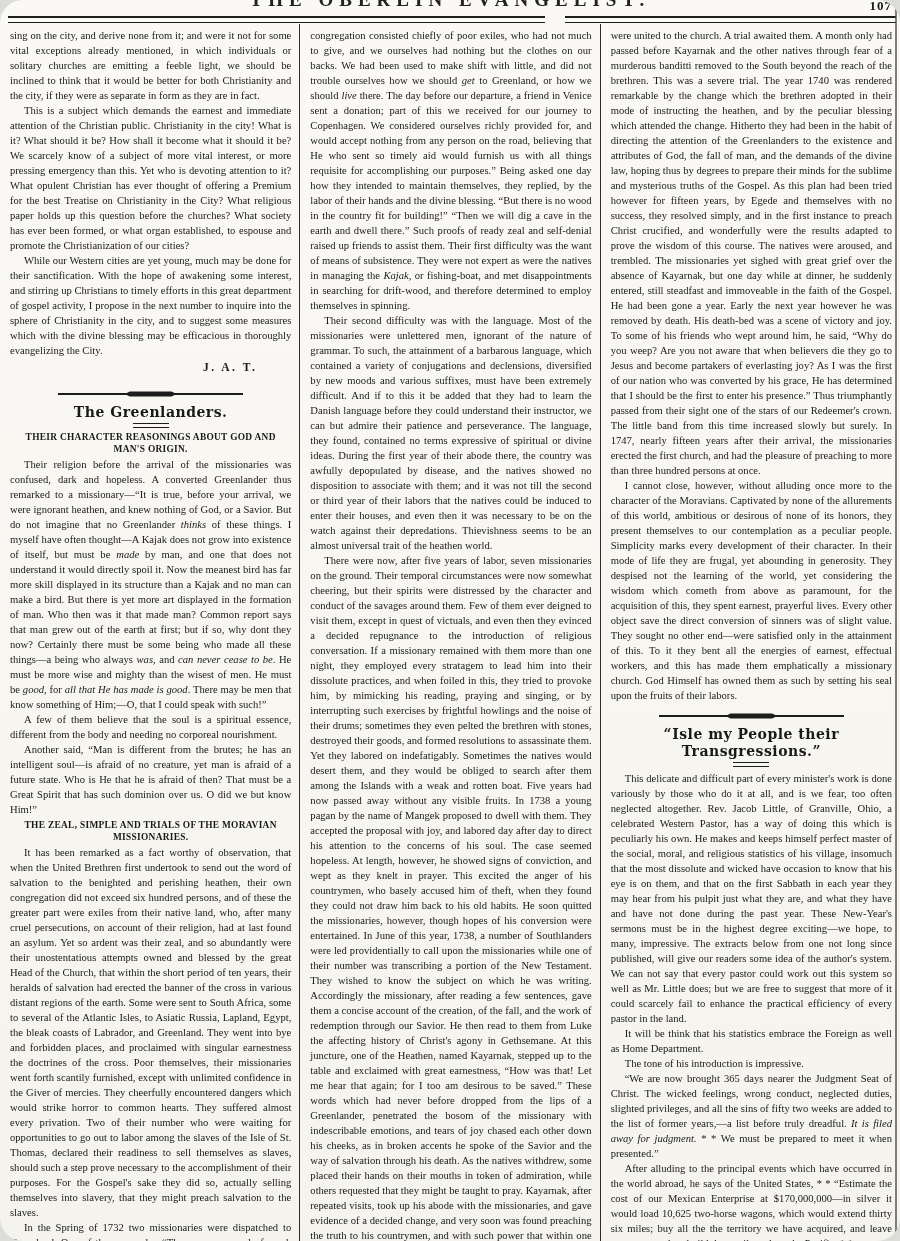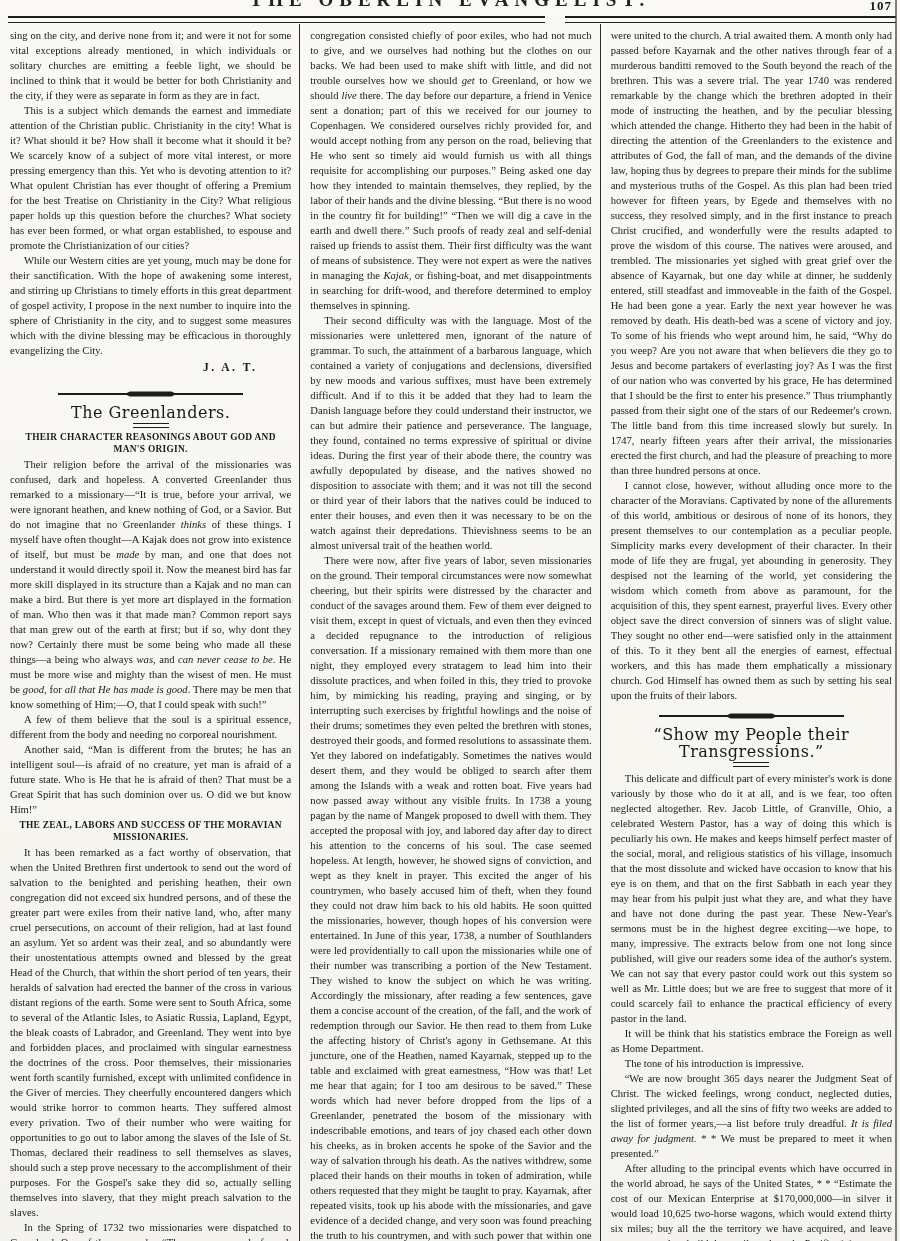--- a/index.html
+++ b/index.html
@@ -1,20 +1,21 @@
 <!DOCTYPE html>
 <html><head>
 <meta charset="utf-8">
 <style>
   html,body { margin:0; padding:0; background:#dcdcd8; }
   .page {
     width:900px; height:1241px; margin:0 auto; position:relative; overflow:hidden;
     background:linear-gradient(180deg,#faf9f5 0%,#f7f6f1 55%,#f4f3ee 100%);
     color:#191919; font-family:"Liberation Serif","DejaVu Serif",serif;
     box-sizing:border-box;
+    border-radius:23px;
   }
   .masthead { position:relative; height:13px; overflow:hidden; }
   .masthead-title {
     position:absolute; top:-11px; left:0; width:100%; text-align:center;
     font-size:19px; font-weight:bold; letter-spacing:6px; white-space:nowrap; color:#222;
   }
   .page-number { position:absolute; top:-2px; right:8px; font-size:13px; font-weight:bold; letter-spacing:1px; }
   .header-rules { display:flex; margin:3px 4px 1px 8px; }
   .rule-seg { height:4px; border-top:2px solid #1e1e1e; border-bottom:1px solid #1e1e1e; }
   .rule-left { width:60.5%; margin-right:20px; }
@@ -22,21 +23,21 @@
   .columns { display:flex; align-items:stretch; height:1221px; }
   .col { flex:1 1 0; padding:4px 8px 0 10px; overflow:hidden; box-sizing:border-box; }
   .col + .col { border-left:1.6px solid #2c2c2c; }
   .paragraph { font-size:10.6px; line-height:15px; text-align:justify; }
   .indent { text-indent:14px; }
   .subheading {
     font-size:9.4px; line-height:11.6px; font-weight:bold; text-align:center;
     margin:3px 6px 2px; letter-spacing:0.3px;
   }
   .article-heading {
-    font-size:16px; line-height:17px; font-weight:normal; text-align:center;
+    font-size:14px; line-height:17px; font-weight:bold; text-align:center;
     margin:7px 0 2px; font-family:"DejaVu Serif",serif; letter-spacing:0.5px;
   }
   .signature { font-size:11.5px; font-weight:bold; text-align:right; padding-right:34px; letter-spacing:2.5px; margin:3px 0 18px; }
   .ornament { display:flex; align-items:center; margin:10px 48px 5px; }
   .orn-line { flex:1; height:1.2px; background:#1c1c1c; }
   .orn-diamond { width:52px; height:6px; background:#1c1c1c; margin:0 -4px; clip-path:polygon(0 50%,10% 10%,90% 10%,100% 50%,90% 90%,10% 90%); }
   .small-rule { width:36px; height:3px; border-top:1.2px solid #1c1c1c; border-bottom:1.2px solid #1c1c1c; margin:2px auto 4px; }
   .page-edge { position:absolute; top:0; right:3px; bottom:0; width:2px; background:#4a4a4a; opacity:.7; }
   i { }
 </style>
@@ -62,38 +63,38 @@
           <span class="orn-line"></span>
           <span class="orn-diamond"></span>
           <span class="orn-line"></span>
         </div>
         <div class="article-heading">The Greenlanders.</div>
         <div class="small-rule"></div>
         <div class="subheading">THEIR CHARACTER REASONINGS ABOUT GOD AND MAN'S ORIGIN.</div>
         <div class="paragraph indent">Their religion before the arrival of the missionaries was confused, dark and hopeless. A converted Greenlander thus remarked to a missionary—“It is true, before your arrival, we were ignorant heathen, and knew nothing of God, or a Savior. But do not imagine that no Greenlander <i>thinks</i> of these things. I myself have often thought—A Kajak does not grow into existence of itself, but must be <i>made</i> by man, and one that does not understand it would directly spoil it. Now the meanest bird has far more skill displayed in its structure than a Kajak and no man can make a bird. But there is yet more art displayed in the formation of man. Who then was it that made man? Common report says that man grew out of the earth at first; but if so, why dont they now? Certainly there must be some being who made all these things—a being who always <i>was</i>, and <i>can never cease to be</i>. He must be more wise and mighty than the wisest of men. He must be <i>good</i>, for <i>all that He has made is good</i>. There may be men that know something of Him;—O, that I could speak with such!”</div>
         <div class="paragraph indent">A few of them believe that the soul is a spiritual essence, different from the body and needing no corporeal nourishment.</div>
         <div class="paragraph indent">Another said, “Man is different from the brutes; he has an intelligent soul—is afraid of no creature, yet man is afraid of a future state. Who is He that he is afraid of then? That must be a Great Spirit that has such dominion over us. O did we but know Him!”</div>
-        <div class="subheading">THE ZEAL, LABORS AND SUCCESS OF THE MORAVIAN MISSIONARIES.</div>
+        <div class="subheading">THE ZEAL, SIMPLE AND TRIALS OF THE MORAVIAN MISSIONARIES.</div>
         <div class="paragraph indent">It has been remarked as a fact worthy of observation, that when the United Brethren first undertook to send out the word of salvation to the benighted and perishing heathen, their own congregation did not exceed six hundred persons, and of these the greater part were exiles from their native land, who, after many cruel persecutions, on account of their religion, had at last found an asylum. Yet so ardent was their zeal, and so abundantly were their unostentatious attempts owned and blessed by the great Head of the Church, that within the short period of ten years, their heralds of salvation had erected the banner of the cross in various distant regions of the earth. Some were sent to South Africa, some to several of the Atlantic Isles, to Asiatic Russia, Lapland, Egypt, the bleak coasts of Labrador, and Greenland. They went into bye and forbidden places, and proclaimed with singular earnestness the doctrines of the cross. Poor themselves, their missionaries went forth scantily furnished, except with unlimited confidence in the Giver of mercies. They cheerfully encountered dangers which would strike horror to common hearts. They suffered almost every privation. Two of their number who were waiting for opportunities to go out to labor among the slaves of the Isle of St. Thomas, declared their readiness to sell themselves as slaves, should such a step prove necessary to the accomplishment of their purposes. For the Gospel's sake they did so, actually selling themselves into slavery, that they might preach salvation to the slaves.</div>
         <div class="paragraph indent">In the Spring of 1732 two missionaries were dispatched to Greenland. One of them remarks: “There was no need of much time or expense for our equipment. The</div>
       </div>
     <div class="col">
         <div class="paragraph">congregation consisted chiefly of poor exiles, who had not much to give, and we ourselves had nothing but the clothes on our backs. We had been used to make shift with little, and did not trouble ourselves how we should <i>get</i> to Greenland, or how we should <i>live</i> there. The day before our departure, a friend in Venice sent a donation; part of this we received for our journey to Copenhagen. We considered ourselves richly provided for, and would accept nothing from any person on the road, believing that He who sent so timely aid would furnish us with all things requisite for accomplishing our purposes.” Being asked one day how they intended to maintain themselves, they replied, by the labor of their hands and the divine blessing. “But there is no wood in the country fit for building!” “Then we will dig a cave in the earth and dwell there.” Such proofs of ready zeal and self-denial raised up friends to assist them. Their first difficulty was the want of means of subsistence. They were not expert as were the natives in managing the <i>Kajak</i>, or fishing-boat, and met disappointments in searching for drift-wood, and therefore determined to employ themselves in spinning.</div>
         <div class="paragraph indent">Their second difficulty was with the language. Most of the missionaries were unlettered men, ignorant of the nature of grammar. To such, the attainment of a barbarous language, which contained a variety of conjugations and declensions, diversified by new moods and various suffixes, must have been extremely difficult. And if to this it be added that they had to learn the Danish language before they could understand their instructor, we can but admire their patience and perseverance. The language, they found, contained no terms expressive of spiritual or divine ideas. During the first year of their abode there, the country was awfully depopulated by disease, and the natives showed no disposition to associate with them; and it was not till the second or third year of their labors that the natives could be induced to enter their houses, and even then it was necessary to be on the watch against their depredations. Thievishness seems to be an almost universal trait of the heathen world.</div>
         <div class="paragraph indent">There were now, after five years of labor, seven missionaries on the ground. Their temporal circumstances were now somewhat cheering, but their spirits were distressed by the character and conduct of the savages around them. Few of them ever deigned to visit them, except in quest of victuals, and even then they evinced a decided repugnance to the introduction of religious conversation. If a missionary remained with them more than one night, they employed every stratagem to lead him into their dissolute practices, and when foiled in this, they tried to provoke him, by mimicking his reading, praying and singing, or by interrupting such exercises by frightful howlings and the noise of their drums; sometimes they even pelted the brethren with stones, destroyed their goods, and formed resolutions to assassinate them. Yet they labored on indefatigably. Sometimes the natives would desert them, and they would be obliged to search after them among the Islands with a weak and rotten boat. Five years had now passed away without any visible fruits. In 1738 a young pagan by the name of Mangek proposed to dwell with them. They accepted the proposal with joy, and labored day after day to direct his attention to the concerns of his soul. The case seemed hopeless. At length, however, he showed signs of conviction, and wept as they knelt in prayer. This excited the anger of his countrymen, who basely accused him of theft, when they found they could not draw him back to his old habits. He soon quitted the missionaries, however, though hopes of his conversion were entertained. In June of this year, 1738, a number of Southlanders were led providentially to call upon the missionaries while one of their number was transcribing a portion of the New Testament. They wished to know the subject on which he was writing. Accordingly the missionary, after reading a few sentences, gave them a concise account of the creation, of the fall, and the work of redemption through our Savior. He then read to them from Luke the affecting history of Christ's agony in Gethsemane. At this juncture, one of the Heathen, named Kayarnak, stepped up to the table and exclaimed with great earnestness, “How was that! Let me hear that again; for I too am desirous to be saved.” These words which had never before dropped from the lips of a Greenlander, penetrated the bosom of the missionary with indescribable emotions, and tears of joy chased each other down his cheeks, as in broken accents he spoke of the Savior and the way of salvation through his death. As the natives withdrew, some placed their hands on their mouths in token of admiration, while others requested that they might be taught to pray. Kayarnak, after repeated visits, took up his abode with the missionaries, and gave evidence of a decided change, and very soon was found preaching the truth to his countrymen, and with such power that within one month his own family were under conviction, and three other large families induced to settle near the missionaries. In the spring of the next year, 1739, Kayarnak and his family</div>
       </div>
     <div class="col">
         <div class="paragraph">were united to the church. A trial awaited them. A month only had passed before Kayarnak and the other natives through fear of a murderous banditti removed to the South beyond the reach of the brethren. This was a severe trial. The year 1740 was rendered remarkable by the change which the brethren adopted in their mode of instructing the heathen, and by the peculiar blessing which attended the change. Hitherto they had been in the habit of directing the attention of the Greenlanders to the existence and attributes of God, the fall of man, and the demands of the divine law, hoping thus by degrees to prepare their minds for the sublime and mysterious truths of the Gospel. As this plan had been tried however for fifteen years, by Egede and themselves with no success, they resolved simply, and in the first instance to preach Christ crucified, and wonderfully were the results adapted to prove the wisdom of this course. The natives were aroused, and trembled. The missionaries yet sighed with great grief over the absence of Kayarnak, but one day while at dinner, he suddenly entered, still steadfast and immoveable in the faith of the Gospel. He had been gone a year. Early the next year however he was removed by death. His death-bed was a scene of victory and joy. To some of his friends who wept around him, he said, “Why do you weep? Are you not aware that when believers die they go to Jesus and become partakers of everlasting joy? As I was the first of our nation who was converted by his grace, He has determined that I should be the first to enter his presence.” Thus triumphantly passed from their sight one of the stars of our Redeemer's crown. The little band from this time increased slowly but surely. In 1747, nearly fifteen years after their arrival, the missionaries erected the first church, and had the pleasure of preaching to more than three hundred persons at once.</div>
         <div class="paragraph indent">I cannot close, however, without alluding once more to the character of the Moravians. Captivated by none of the allurements of this world, ambitious or desirous of none of its honors, they present themselves to our contemplation as a peculiar people. Simplicity marks every development of their character. In their mode of life they are frugal, yet abounding in generosity. They despised not the learning of the world, yet considering the wisdom which cometh from above as paramount, for the acquisition of this, they spent earnest, prayerful lives. Every other object save the direct conversion of sinners was of slight value. They sought no other end—were satisfied only in the attainment of this. To it they bent all the energies of earnest, effectual workers, and this has made them emphatically a missionary church. God Himself has owned them as such by setting his seal upon the fruits of their labors.</div>
         <div class="ornament">
           <span class="orn-line"></span>
           <span class="orn-diamond"></span>
           <span class="orn-line"></span>
         </div>
-        <div class="article-heading">“Show my People their Transgressions.”</div>
+        <div class="article-heading">“Isle my People their Transgressions.”</div>
         <div class="small-rule"></div>
         <div class="paragraph indent">This delicate and difficult part of every minister's work is done variously by those who do it at all, and is we fear, too often neglected altogether. Rev. Jacob Little, of Granville, Ohio, a celebrated Western Pastor, has a way of doing this which is peculiarly his own. He makes and keeps himself perfect master of the social, moral, and religious statistics of his village, insomuch that the most dissolute and wicked have occasion to know that his eye is on them, and that on the first Sabbath in each year they may hear from his pulpit just what they are, and what they have and have not done during the past year. These New-Year's sermons must be in the highest degree exciting—we hope, to many, impressive. The extracts below from one not long since published, will give our readers some idea of the author's system. We can not say that every pastor could work out this system so well as Mr. Little does; but we are free to suggest that more of it could scarcely fail to enhance the practical efficiency of every pastor in the land.</div>
         <div class="paragraph indent">It will be think that his statistics embrace the Foreign as well as Home Department.</div>
         <div class="paragraph indent">The tone of his introduction is impressive.</div>
         <div class="paragraph indent">“We are now brought 365 days nearer the Judgment Seat of Christ. The wicked feelings, wrong conduct, neglected duties, slighted privileges, and all the sins of fifty two weeks are added to the list of former years,—a list before truly dreadful. <i>It is filed away for judgment.</i>  *  *  We must be prepared to meet it when presented.”</div>
         <div class="paragraph indent">After alluding to the principal events which have occurred in the world abroad, he says of the United States, * * “Estimate the cost of our Mexican Enterprise at $170,000,000—in silver it would load 10,625 two-horse wagons, which would extend thirty six miles; buy all the the territory we have acquired, and leave money enough to build three rail-roads to the Pacific.      *      *</div>
       </div>
   </div>
   <div class="page-edge"></div>
 </div>

